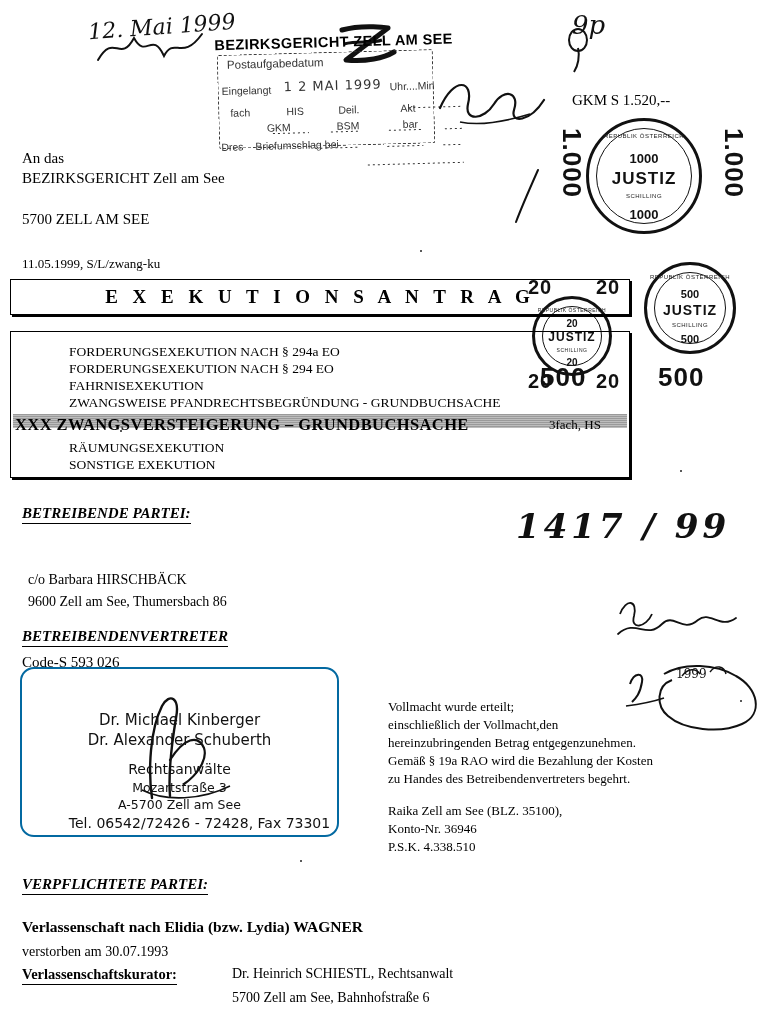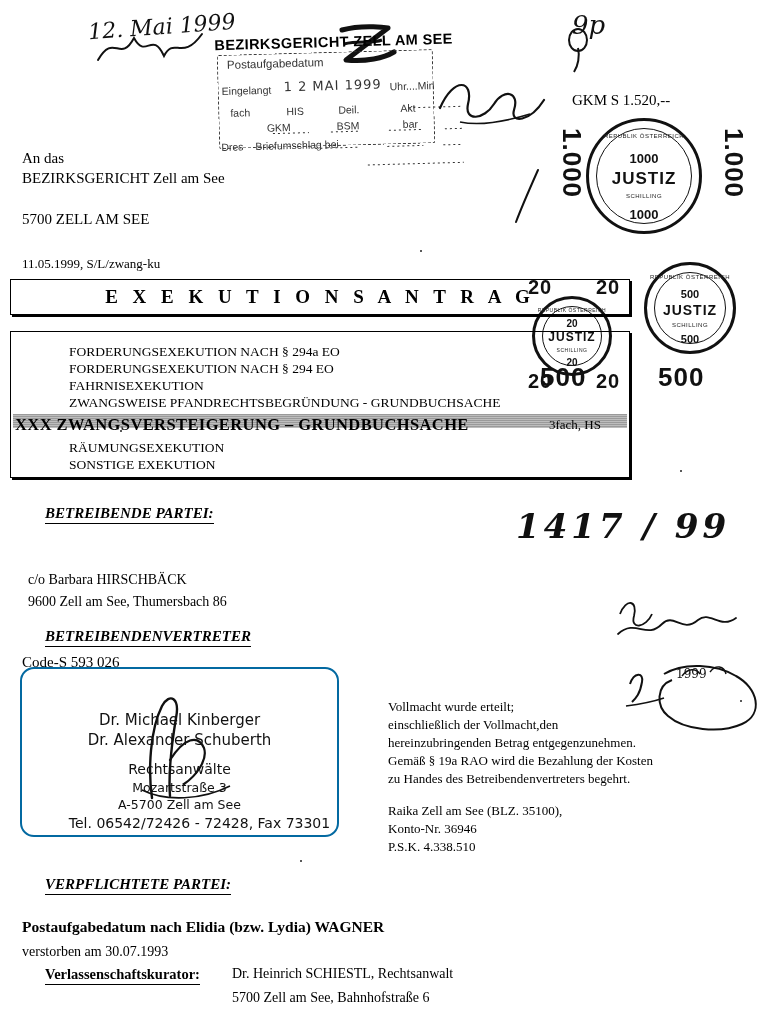--- a/index.html
+++ b/index.html
@@ -181,21 +181,20 @@
   
   .sec-head {
     position: absolute;
     font-family: "Liberation Serif", serif;
     font-weight: bold;
     font-style: italic;
     font-size: 15px;
     border-bottom: 1.6px solid #000;
     padding-bottom: 1px;
     white-space: nowrap;
-    margin-left: 23px;
   }
 
   .body-txt {
     position: absolute;
     font-family: "Liberation Serif", serif;
     font-size: 14px;
     white-space: pre;
   }
   .body-bold {
     font-weight: bold;
@@ -448,21 +447,21 @@
   <div class="right-para" style="left:388px; top:734px;">hereinzubringenden Betrag entgegenzunehmen.</div>
   <div class="right-para" style="left:388px; top:752px;">Gemäß § 19a RAO wird die Bezahlung der Kosten</div>
   <div class="right-para" style="left:388px; top:770px;">zu Handes des Betreibendenvertreters begehrt.</div>
 
   <div class="right-para" style="left:388px; top:802px;">Raika Zell am See (BLZ. 35100),</div>
   <div class="right-para" style="left:388px; top:820px;">Konto-Nr. 36946</div>
   <div class="right-para" style="left:388px; top:838px;">P.S.K. 4.338.510</div>
 
   <div class="sec-head" style="left:22px; top:876px;">VERPFLICHTETE PARTEI:</div>
 
-  <div class="body-txt body-bold" style="left:22px; top:918px;">Postaufgabedatum nach Elidia (bzw. Lydia) WAGNER</div>
+  <div class="body-txt body-bold" style="left:22px; top:918px;">Verlassenschaft nach Elidia (bzw. Lydia) WAGNER</div>
   <div class="body-txt" style="left:22px; top:944px;">verstorben am 30.07.1993</div>
   <div class="sec-head" style="left:22px; top:966px; font-weight:bold; font-style:normal; font-size:14.5px;">Verlassenschaftskurator:</div>
   <div class="body-txt" style="left:232px; top:966px;">Dr. Heinrich SCHIESTL, Rechtsanwalt</div>
   <div class="body-txt" style="left:232px; top:990px;">5700 Zell am See, Bahnhofstraße 6</div>
 
   <div class="speckle" style="left:120px; top:430px; width:2px; height:2px;"></div>
   <div class="speckle" style="left:420px; top:250px; width:2px; height:2px;"></div>
   <div class="speckle" style="left:680px; top:470px; width:2px; height:2px;"></div>
   <div class="speckle" style="left:300px; top:860px; width:2px; height:2px;"></div>
   <div class="speckle" style="left:740px; top:700px; width:2px; height:2px;"></div>

